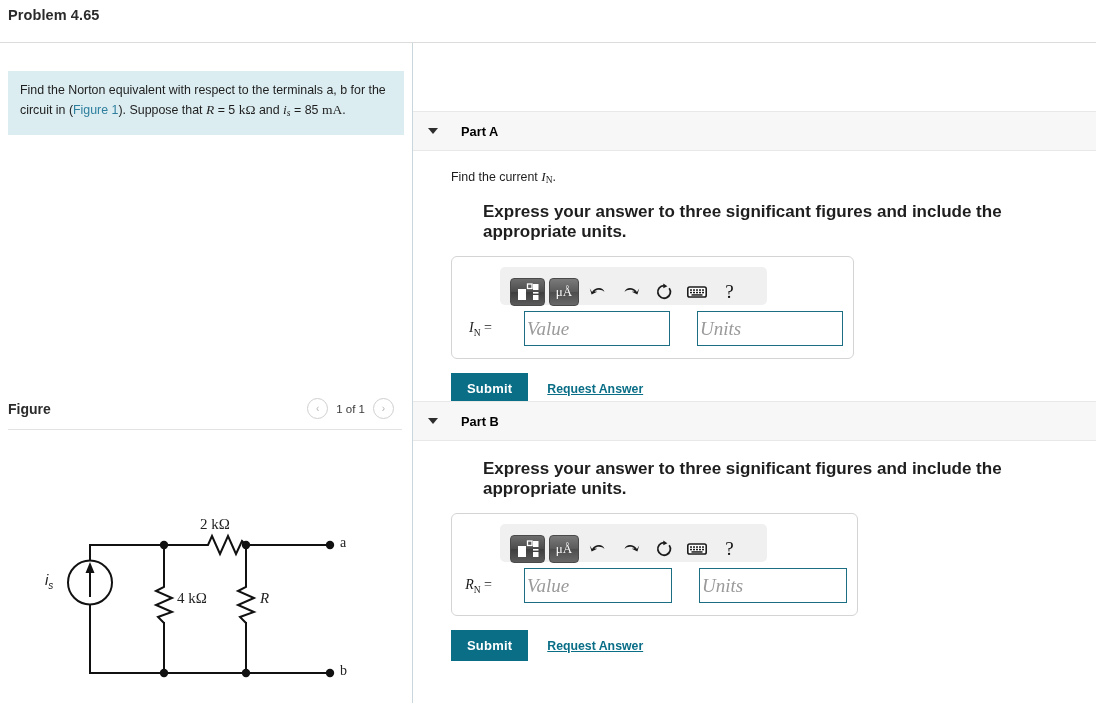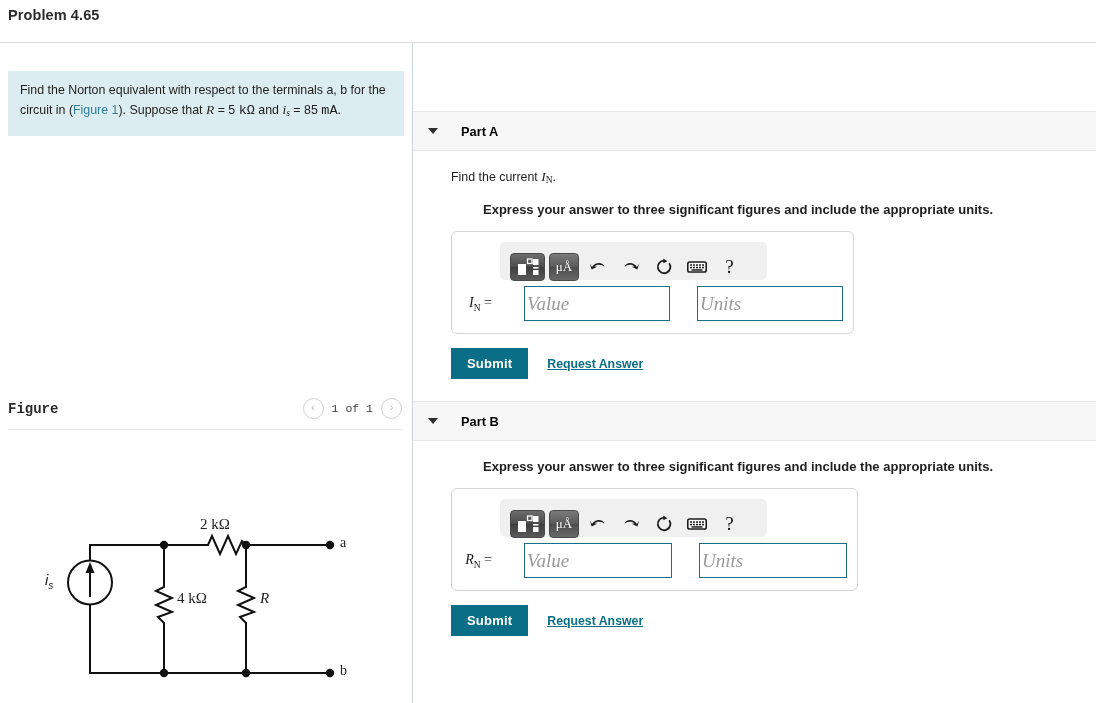--- a/index.html
+++ b/index.html
@@ -51,33 +51,32 @@
     padding: 10px 12px 14px 12px;
     font-size: 12.4px;
     line-height: 1.55;
     color: #1e1e1e;
   }
   .prompt-box a {
     color: #2e7f9e;
     text-decoration: none;
   }
   .mi { font-family: "Liberation Serif", serif; font-style: italic; font-size: 13.5px; }
-  .mu { font-family: Liberation Mono, monospace; font-style: normal; font-size: 13.5px; }
+  .mu { font-family: Liberation Serif, serif; font-style: normal; font-size: 13.5px; }
   .msub { font-family: "Liberation Serif", serif; font-style: italic; font-size: 9.5px; vertical-align: -0.25em; }
 
   
   .figure-head {
     position: absolute;
     top: 355px;
     left: 0;
-    right: 0;
+    right: 8px;
     padding: 0 10px 0 8px;
     display: flex;
     align-items: center;
-    font-family: Liberation Mono, monospace;
   }
   .figure-title {
     font-size: 14px;
     font-weight: bold;
     color: #2b2b2b;
   }
   .fig-nav {
     margin-left: auto;
     display: flex;
     align-items: center;
@@ -134,21 +133,21 @@
     font-weight: bold;
     color: #000000;
   }
   .part-body { padding: 18px 0 0 38px; }
   .question-line {
     font-size: 12.4px;
     color: #1e1e1e;
     margin-bottom: 17px;
   }
   .instruction {
-    font-size: 13px;
+    font-size: 17px;
     font-weight: bold;
     color: #1e1e1e;
     margin-bottom: 14px;
     padding-left: 32px;
   }
 
   
   .answer-box {
     border: 1px solid #d4d4d4;
     border-radius: 6px;

